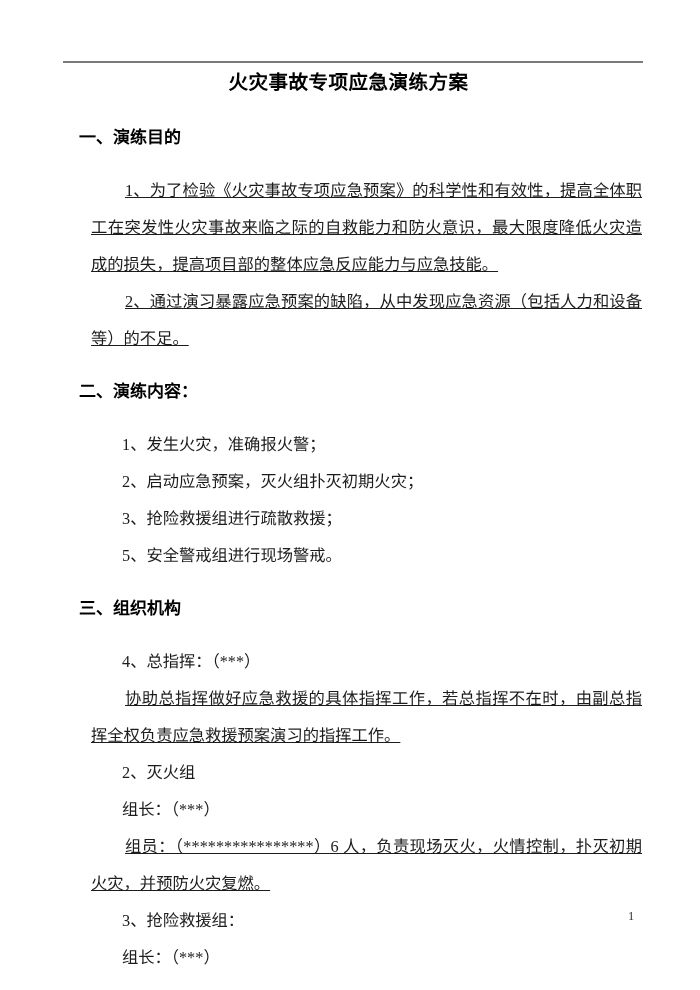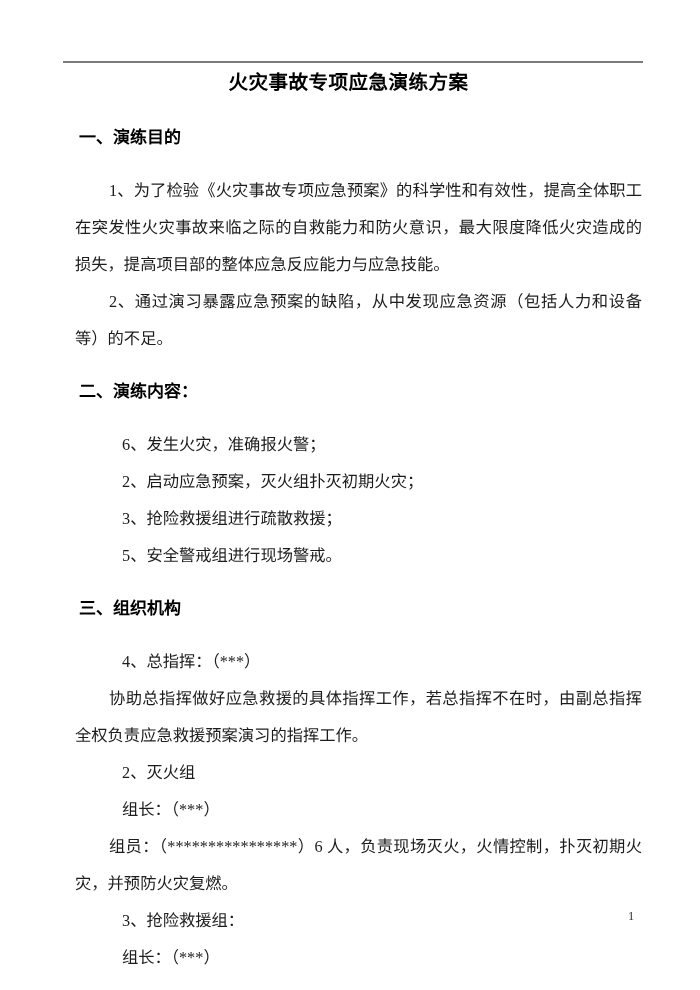--- a/index.html
+++ b/index.html
@@ -42,22 +42,23 @@
     text-align: justify;
   }
   .section-heading {
     margin: 16px;
     font-size: 17px;
     font-weight: bold;
     color: #000000;
     line-height: 37px;
   }
   .para {
-    margin: 0 0 0 12px;
+    margin: 0 0 0 28px;
     text-indent: 34px;
+    text-decoration: underline;
   }
   .item {
     margin: 0 0 0 59px;
   }
   .page-number {
     position: absolute;
     top: 906px;
     left: 628px;
     font-size: 12.5px;
     color: #333333;
@@ -73,21 +74,21 @@
 
   <h1 class="doc-title">火灾事故专项应急演练方案</h1>
 
   <div class="content">
 
     <h2 class="section-heading">一、演练目的</h2>
     <p class="para">1、为了检验《火灾事故专项应急预案》的科学性和有效性，提高全体职工在突发性火灾事故来临之际的自救能力和防火意识，最大限度降低火灾造成的损失，提高项目部的整体应急反应能力与应急技能。</p>
     <p class="para">2、通过演习暴露应急预案的缺陷，从中发现应急资源（包括人力和设备等）的不足。</p>
 
     <h2 class="section-heading">二、演练内容：</h2>
-    <p class="item">6、发生火灾，准确报火警；</p>
+    <p class="item">1、发生火灾，准确报火警；</p>
     <p class="item">2、启动应急预案，灭火组扑灭初期火灾；</p>
     <p class="item">3、抢险救援组进行疏散救援；</p>
     <p class="item">5、安全警戒组进行现场警戒。</p>
 
     <h2 class="section-heading">三、组织机构</h2>
     <p class="item">4、总指挥：（***）</p>
     <p class="para">协助总指挥做好应急救援的具体指挥工作，若总指挥不在时，由副总指挥全权负责应急救援预案演习的指挥工作。</p>
     <p class="item">2、灭火组</p>
     <p class="item">组长：（***）</p>
     <p class="para">组员：（****************）6 人，负责现场灭火，火情控制，扑灭初期火灾，并预防火灾复燃。</p>

